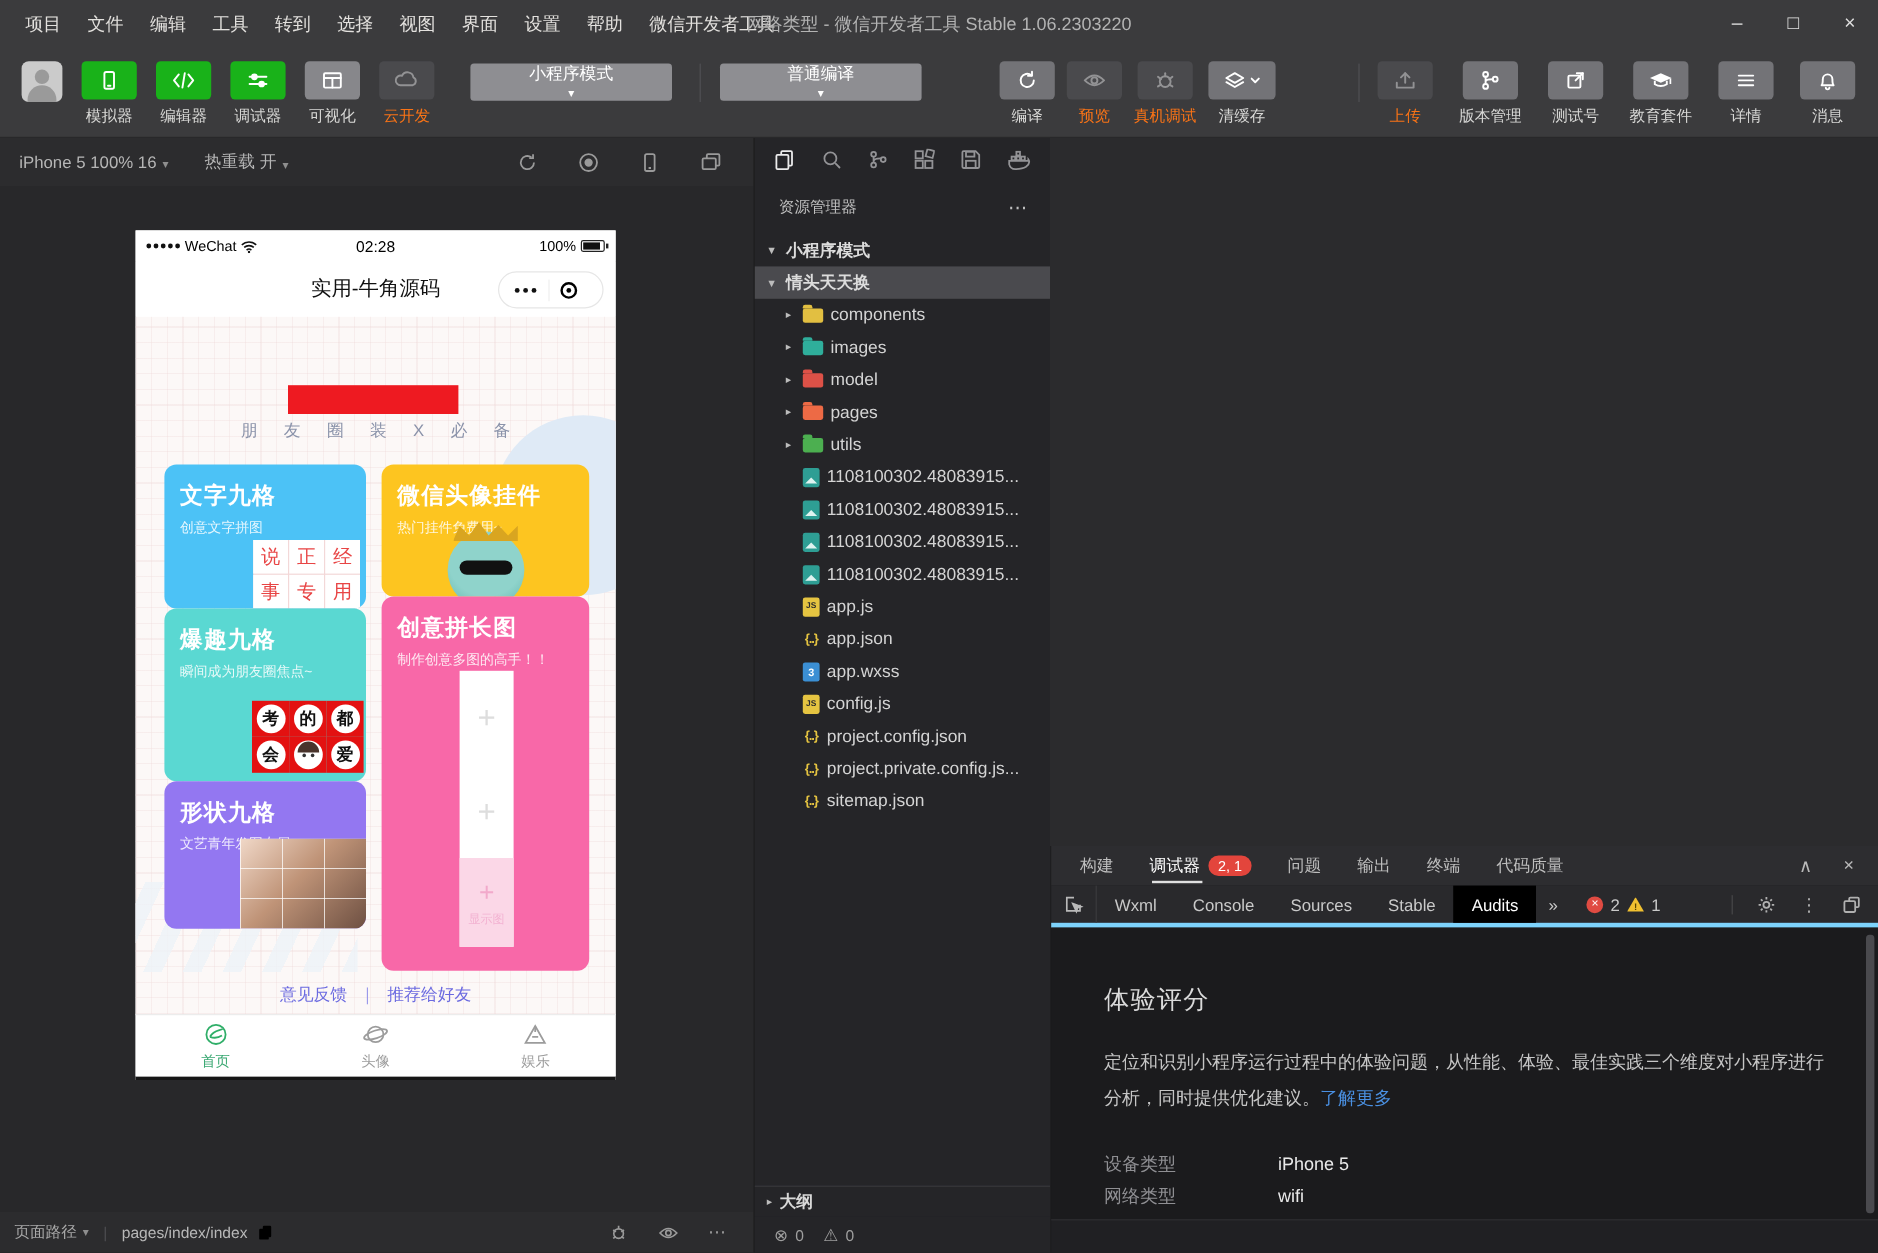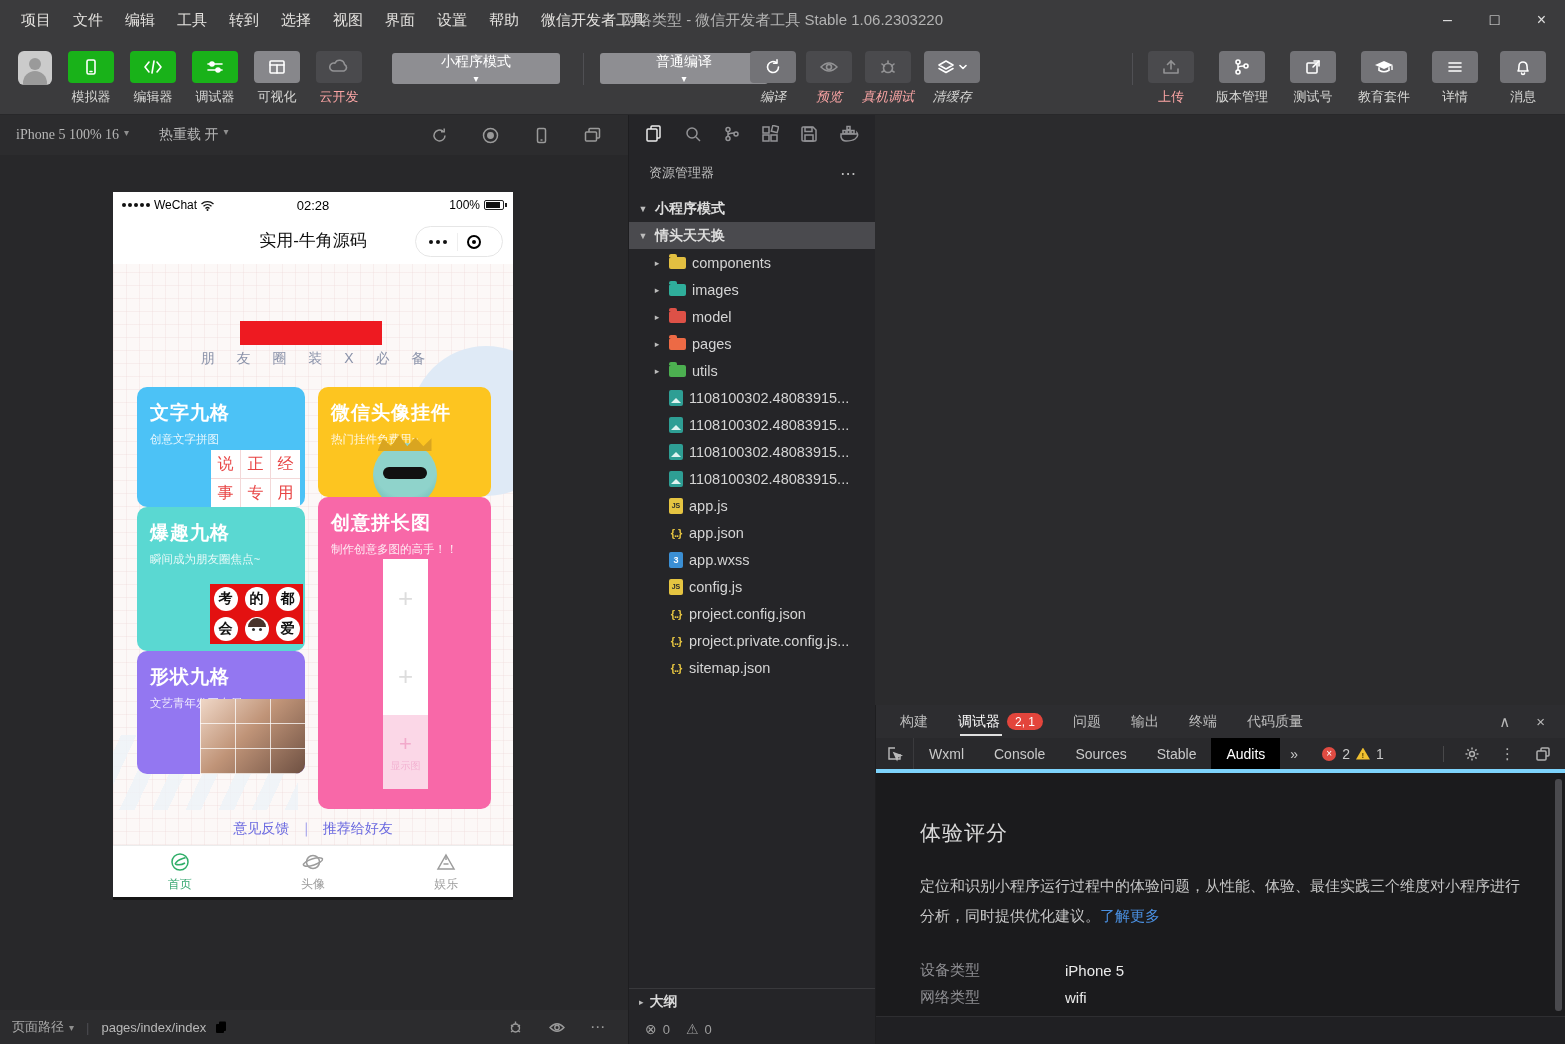--- a/index.html
+++ b/index.html
@@ -14,42 +14,42 @@
 .win{position:absolute;right:0;top:0;height:40px;display:flex;}
 .win span{width:47px;height:40px;display:flex;align-items:center;justify-content:center;color:#e0e0e0;font-size:16px;}
 
 
 .toolbar{position:absolute;left:0;top:40px;width:100%;height:75px;background:#3b3b3d;border-bottom:1px solid #28282a;z-index:29;}
 .avatar{position:absolute;left:18px;top:11px;width:34px;height:34px;border-radius:6px;background:#cbcbcb;overflow:hidden;}
 .avatar::before{content:"";position:absolute;left:11px;top:7px;width:12px;height:12px;border-radius:50%;background:#9a9a9a;}
 .avatar::after{content:"";position:absolute;left:5px;top:20px;width:24px;height:16px;border-radius:12px 12px 0 0;background:#9a9a9a;}
 .tbgroup{position:absolute;top:11px;display:flex;gap:16px;}
 .g-left{left:68px;}
-.g-mid{left:750px;gap:10px;font-style:italic;}
+.g-mid{left:833px;gap:10px;}
 .g-right{left:1148px;gap:22px;text-align:right;}
 .toolbtn{display:flex;flex-direction:column;align-items:center;min-width:46px;}
 .toolbtn .ic{width:46px;height:32px;border-radius:4px;display:flex;align-items:center;justify-content:center;background:#19b219;}
 .toolbtn .ic.gray{background:#87878b;}
 .toolbtn .ic.mid{background:#737377;}
 .toolbtn .ic.dark{background:#4a4a4d;}
 .toolbtn .lb{margin-top:5px;font-size:13px;color:#d8d8d6;white-space:nowrap;}
 .toolbtn.disabled .ic{background:#4a4a4d;}
 .toolbtn.disabled .ic svg{opacity:.4;}
-.toolbtn.disabled .lb{color:#fca5a5;}
+.toolbtn.disabled .lb{color:#f97316;}
 .select{position:absolute;top:13px;height:31px;background:#8e8e92;border-radius:3px;color:#fff;font-size:14px;display:flex;align-items:center;justify-content:space-between;padding:0 10px;flex-direction:column;}
 .sel-mode{left:392px;width:168px;}
 .sel-compile{left:600px;width:168px;}
 .select .car{font-size:10px;color:#fff;}
 .vdiv{position:absolute;top:13px;height:32px;width:1px;background:#505054;}
 .isvg{stroke:#fff;fill:none;stroke-width:1.6;stroke-linecap:round;stroke-linejoin:round;}
 
 
 .sim{position:absolute;left:0;top:115px;width:628px;height:929px;background:#28282a;}
 .sim-top{height:40px;background:#2c2c2e;display:flex;align-items:center;font-size:14px;color:#b6b6b6;}
-.sim-top .item{margin-left:16px;display:flex;align-items:flex-start;gap:5px;font-family:Liberation Serif, serif;}
+.sim-top .item{margin-left:16px;display:flex;align-items:flex-end;gap:5px;}
 .sim-top .item .car{font-size:10px;color:#8e8e8e;}
 .sim-top .icons{margin-left:auto;display:flex;gap:32px;padding-right:26px;}
 .sim-top .icons svg{stroke:#9a9a9a;fill:none;stroke-width:1.5;}
 .sim-bottom{position:absolute;bottom:0;left:0;width:100%;height:34px;background:#2c2c2e;display:flex;align-items:center;font-size:13px;color:#a9a9a9;}
 .sim-bottom .car{font-size:10px;margin-left:5px;color:#8e8e8e;}
 .sim-bottom .sep{margin:0 12px;color:#4c4c50;}
 .sim-bottom .path{color:#b8b8b8;}
 .sim-bottom .icons{margin-left:auto;display:flex;gap:24px;padding-right:22px;align-items:center;}
 .sim-bottom .icons svg{stroke:#9a9a9a;fill:none;stroke-width:1.4;}
 .sim-bottom .dots{color:#9a9a9a;font-size:15px;letter-spacing:1px;}

